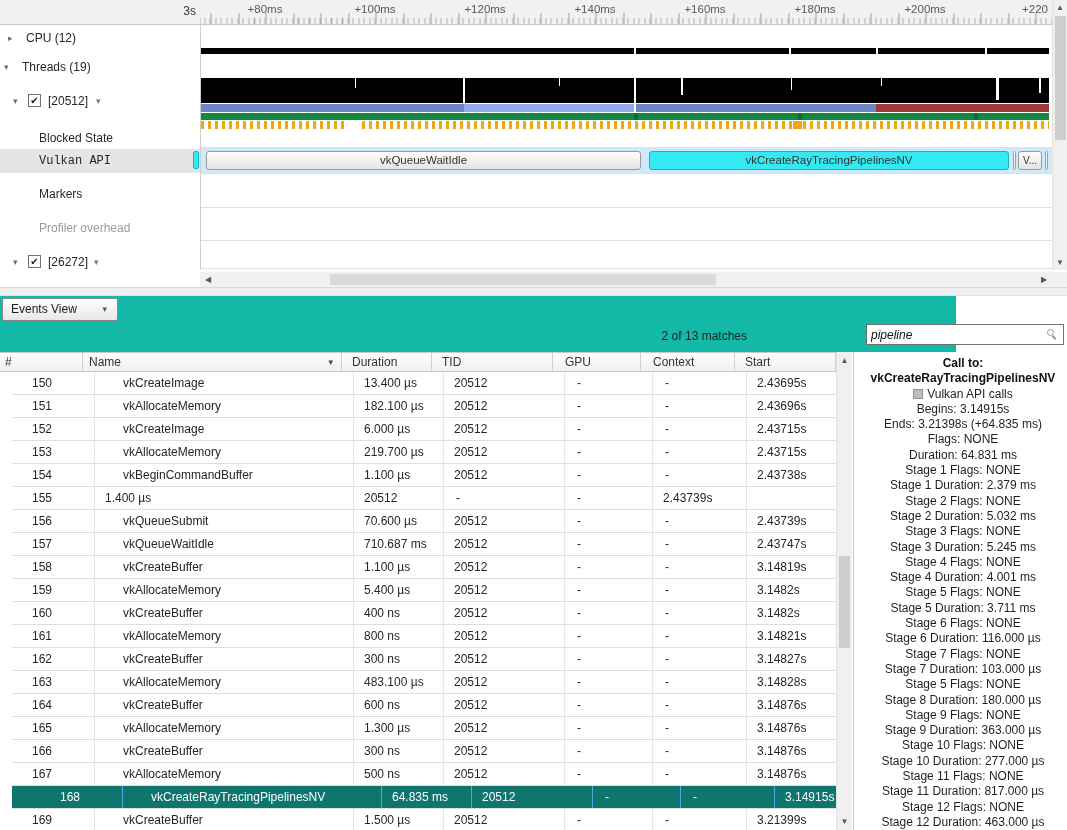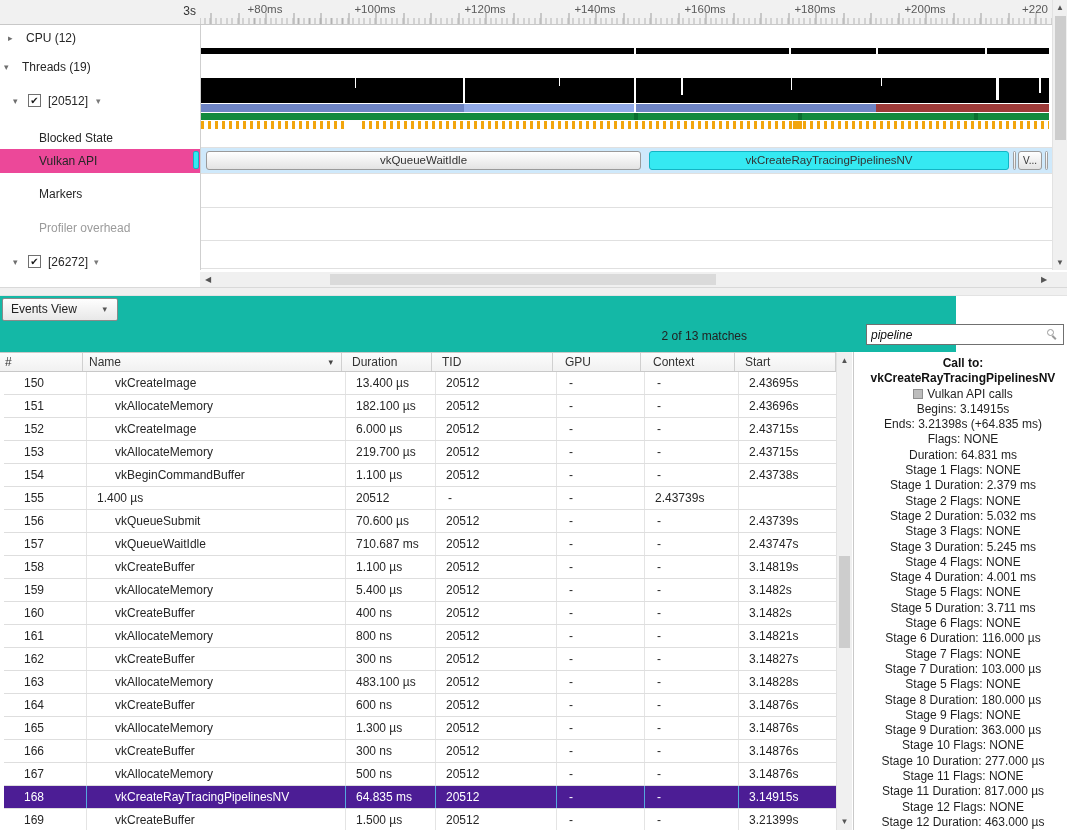--- a/index.html
+++ b/index.html
@@ -17,21 +17,21 @@
     background-image:repeating-linear-gradient(90deg,#9f9f9f 0 1px,transparent 1px 27.5px);background-position:10.5px 0;}
 
   
   .sidebar{left:0;top:25px;width:200px;height:262px;background:#fff;}
   .sb-item{position:absolute;left:0;width:200px;height:22px;line-height:22px;white-space:nowrap;}
   .sb-item .txt{position:absolute;}
   .tri{position:absolute;font-size:9px;color:#6e6e6e;top:0;}
   .caret{position:absolute;font-size:9px;color:#7a7a7a;top:0;}
   .cb{position:absolute;top:4px;width:13px;height:13px;background:#fff;border:1px solid #707070;box-sizing:border-box;
       font-size:10px;line-height:11px;text-align:center;color:#1a1a1a;}
-  .sb-sel{background:#ec4899;}
+  .sb-sel{background:#e5e5e5;font-family:Liberation Mono, monospace;}
   .sb-dim{color:#9b9b9b;}
   .sb-cyan-sliver{position:absolute;right:1px;top:2px;width:6px;height:18px;background:#35e9f2;border:1px solid #13b4c4;box-sizing:border-box;border-radius:2px;}
 
   
   .tracks{left:200px;top:25px;width:852px;height:245px;background:#fff;border-left:1px solid #cfcfcf;box-sizing:border-box;overflow:hidden;}
   .hline{position:absolute;left:0;width:852px;height:1px;background:#e0e0e0;}
   .cpu-bar{left:0;top:23px;width:848px;height:6px;background:#000;}
   .thread-bar{left:0;top:53px;width:848px;height:25px;background:#000;}
   .notch{position:absolute;top:0;background:#fff;}
   .ribbon-blue{left:0;top:79px;width:848px;height:8px;background:#6e84c4;}
@@ -74,31 +74,31 @@
   .mag .lens{position:absolute;left:0;top:0;width:7px;height:7px;border:1.5px solid #9a9a9a;border-radius:50%;box-sizing:border-box;}
   .mag .handle{position:absolute;left:6px;top:6px;width:5px;height:1.5px;background:#9a9a9a;transform:rotate(45deg);transform-origin:0 0;}
 
   
   .table{left:0;top:352px;width:836px;height:478px;}
   .thead{position:absolute;left:0;top:0;width:836px;height:20px;display:grid;
          grid-template-columns:83px 259px 90px 121px 88px 94px 101px;
          background:linear-gradient(180deg,#fcfcfc,#f1f1f1);border-top:1px solid #c9c9c9;border-bottom:1px solid #c8c8c8;box-sizing:border-box;}
   .th{position:relative;border-right:1px solid #d0d0d0;line-height:18px;color:#333;white-space:nowrap;overflow:hidden;}
   .sortarrow{position:absolute;right:8px;top:0;font-size:9px;color:#444;}
-  .tbody{position:absolute;left:4px;top:20px;width:836px;height:458px;overflow:hidden;}
+  .tbody{position:absolute;left:12px;top:20px;width:836px;height:458px;overflow:hidden;}
   .trow{display:grid;grid-template-columns:83px 259px 90px 121px 88px 94px 101px;height:23px;box-sizing:border-box;
         border-bottom:1px solid #dedede;background:#fff;}
   .tcell{border-right:1px solid #e4e4e4;line-height:22px;white-space:nowrap;overflow:hidden;box-sizing:border-box;}
   .c-id{padding-left:20px;}
   .c-name{padding-left:28px;}
   .c-dur,.c-tid,.c-start{padding-left:10px;}
   .c-gpu,.c-ctx{padding-left:12px;}
   .th.c-id{padding-left:5px;}
   .th.c-name{padding-left:6px;}
-  .trow.sel{background:#4c1d95;color:#fff;}
+  .trow.sel{background:#0f766e;color:#fff;padding-left:28px;}
   .trow.sel .tcell{border-right-color:#55a8de;}
   .tbl-vscroll{left:836px;top:352px;width:16px;height:478px;border-left:1px solid #e2e2e2;box-sizing:border-box;}
   .tbl-vthumb{position:absolute;left:2px;top:204px;width:11px;height:92px;background:#cdcdcd;}
 
   
   .details{left:853px;top:352px;width:214px;height:478px;background:#fff;border-left:1px solid #c9c9c9;box-sizing:border-box;overflow:hidden;}
   .d-inner{position:absolute;left:8px;top:4px;width:202px;text-align:center;}
   .dline{line-height:15.3px;white-space:nowrap;color:#1f1f1f;}
   .d-bold{font-weight:bold;color:#111;}
   .swatch{display:inline-block;width:10px;height:10px;background:#bdbdbd;border:1px solid #8f8f8f;box-sizing:border-box;margin-right:4px;vertical-align:-1px;}

